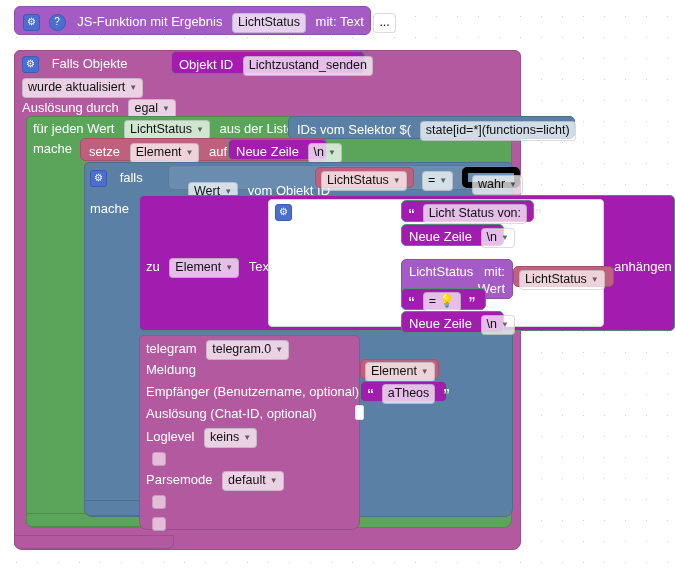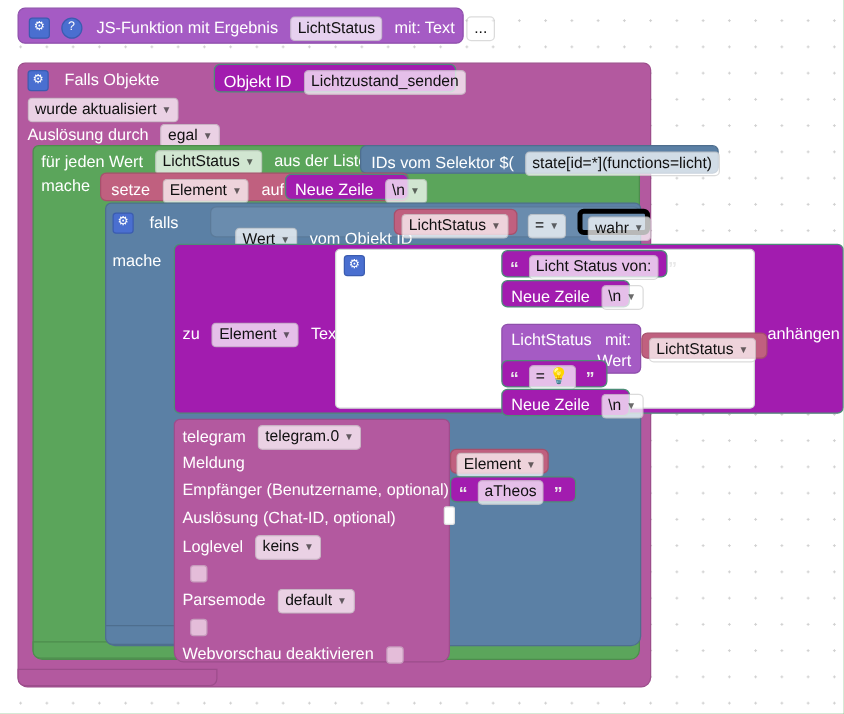--- a/index.html
+++ b/index.html
@@ -131,21 +131,21 @@
 <div class="row" style="left:176px;top:182px;margin-left:12px;">
   <span class="fld"><span>Wert</span><span class="caret">▼</span></span>
   <span class="lbl" style="margin-left:6px;">vom Objekt ID</span>
 </div>
 <div class="blk c-var" style="left:315px;top:167px;width:99px;height:21px;border-radius:5px;">
   <span class="fld" style="position:absolute;left:5px;top:3px;"><span>LichtStatus</span><span class="caret">▼</span></span>
 </div>
 <div class="row" style="left:422px;top:171px;">
   <span class="fld"><span>=</span><span class="caret">▼</span></span>
 </div>
-<div class="blk" style="left:462px;top:167px;width:58px;height:21px;border-radius:5px;background:#6a8cae;border:4px solid #000000;">
+<div class="blk" style="left:462px;top:167px;width:58px;height:21px;border-radius:5px;background:#6a8cae;border:6px solid #000000;">
   <span class="fld" style="position:absolute;left:4px;top:2px;"><span>wahr</span><span class="caret">▼</span></span>
 </div>
 
 <div class="blk c-text" style="left:139px;top:195px;width:536px;height:136px;border-radius:5px;"></div>
 <div class="row" style="left:146px;top:258px;">
   <span class="lbl">zu</span>
   <span class="fld" style="margin-left:6px;"><span>Element</span><span class="caret">▼</span></span>
   <span class="lbl" style="margin-left:6px;">Text</span>
 </div>
 <div class="row" style="left:614px;top:259px;">
@@ -214,21 +214,21 @@
 <div class="row" style="left:146px;top:362px;">
   <span class="lbl">Meldung</span>
 </div>
 <div class="blk c-var" style="left:360px;top:359px;width:79px;height:20px;border-radius:5px;">
   <span class="fld" style="position:absolute;left:4px;top:2px;"><span>Element</span><span class="caret">▼</span></span>
 </div>
 
 <div class="row" style="left:146px;top:384px;">
   <span class="lbl">Empfänger (Benutzername, optional)</span>
 </div>
-<div class="blk c-text" style="left:360px;top:381px;width:101px;height:21px;border-radius:5px;">
+<div class="blk c-text" style="left:360px;top:381px;width:87px;height:21px;border-radius:5px;">
   <div class="row" style="left:6px;top:2px;">
     <span class="quote">“</span>
     <span class="fld" style="margin:0 4px;">aTheos</span>
     <span class="quote">”</span>
   </div>
 </div>
 
 <div class="row" style="left:146px;top:406px;">
   <span class="lbl">Auslösung (Chat-ID, optional)</span>
 </div>
@@ -246,15 +246,14 @@
 <div class="row" style="left:146px;top:471px;">
   <span class="lbl">Parsemode</span>
   <span class="fld" style="margin-left:6px;"><span>default</span><span class="caret">▼</span></span>
 </div>
 
 <div class="row" style="left:146px;top:493px;">
   <span class="chk" style="margin-left:6px;"></span>
 </div>
 
 <div class="row" style="left:146px;top:515px;">
-  <span class="lbl">Webvorschau deaktivieren</span>
   <span class="chk" style="margin-left:6px;"></span>
 </div>
 
 </body></html>

